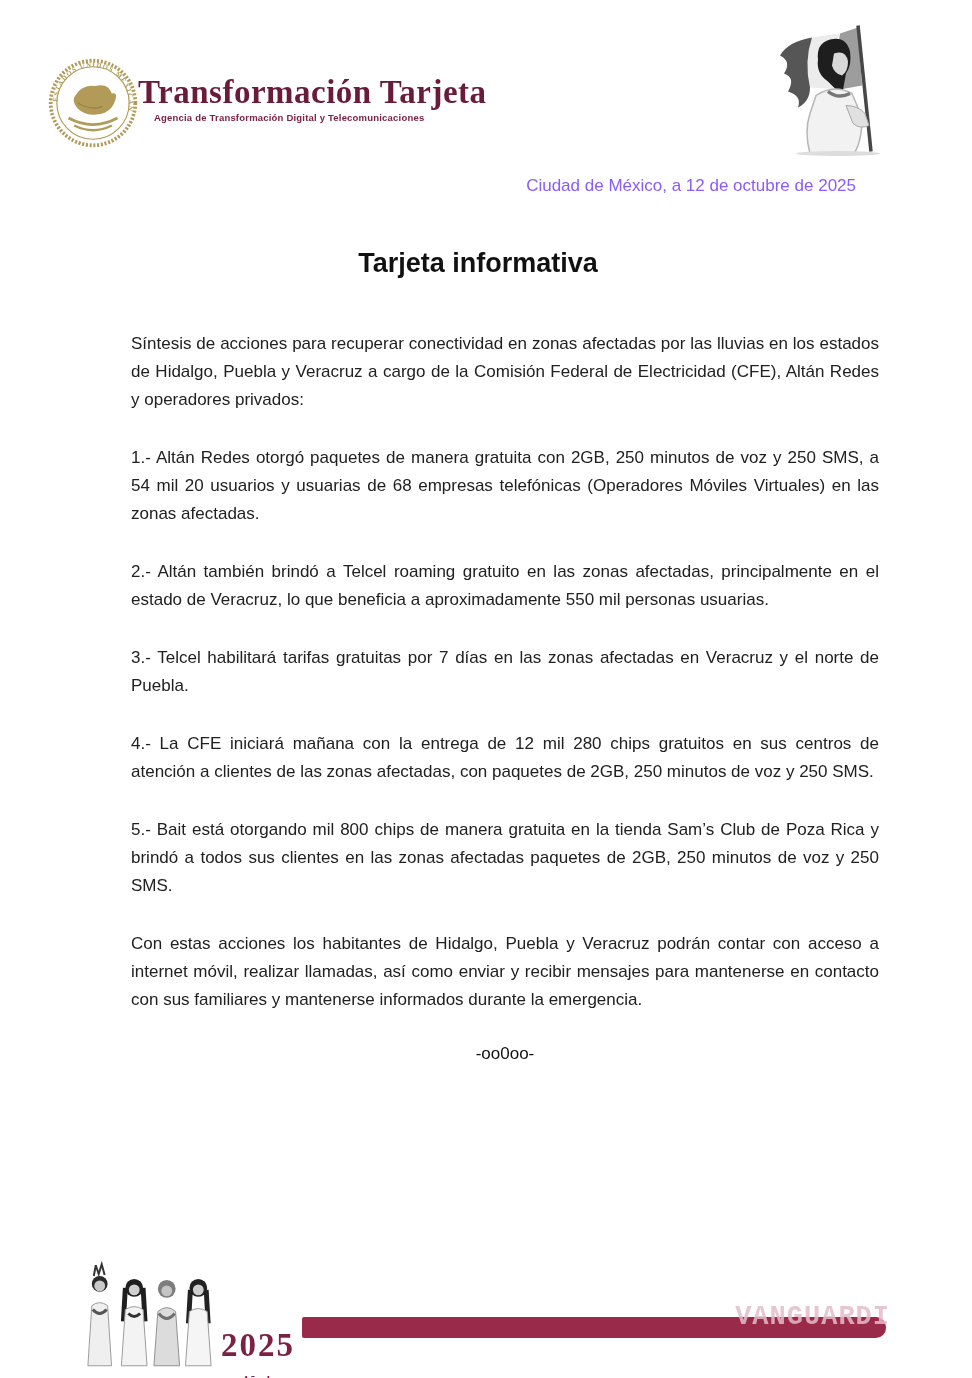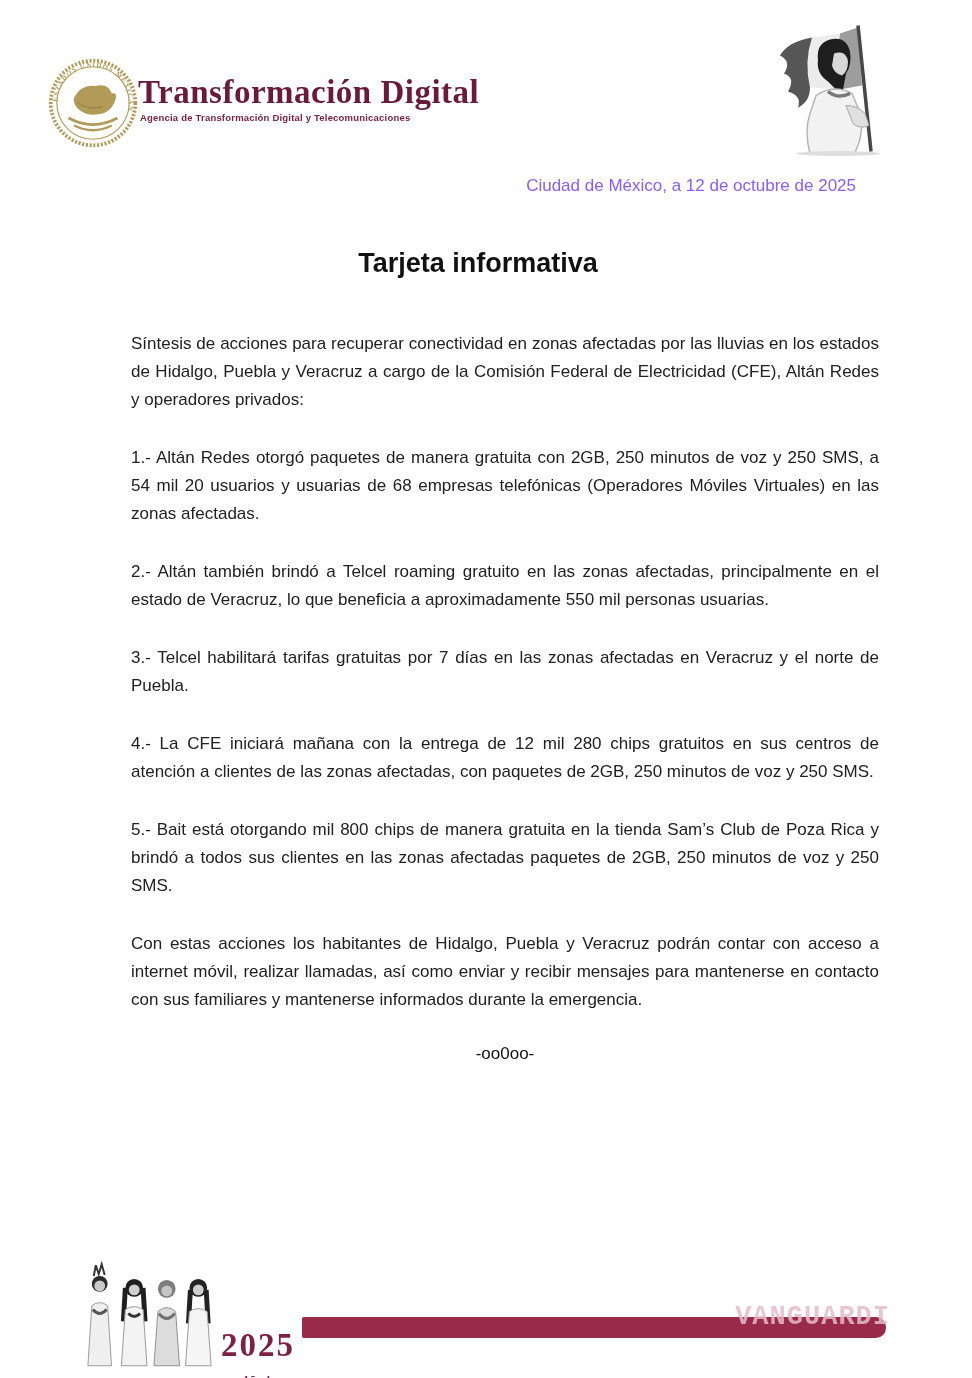--- a/index.html
+++ b/index.html
@@ -24,21 +24,21 @@
   
   .seal{position:absolute;left:46px;top:56px;width:94px;height:94px;}
   .brand{position:absolute;left:138px;top:74px;width:560px;}
   .brand-title{
     font-family:"Liberation Serif", serif;
     font-weight:bold;font-size:33px;line-height:1.1;
     color:var(--brand);letter-spacing:0.5px;
   }
   .brand-subtitle{
     font-size:9.5px;font-weight:bold;color:var(--subtitle);
-    letter-spacing:0.2px;margin-top:2px;margin-left:2px;
+    letter-spacing:0.2px;margin-top:2px;margin-left:16px;
   }
   .flag-art{position:absolute;left:758px;top:20px;width:150px;height:138px;}
   
   .dateline{
     position:absolute;left:108px;top:176px;width:748px;
     text-align:right;font-size:17px;color:#8b5cf6;
   }
   .doc-title{
     position:absolute;left:104px;top:248px;width:748px;
     text-align:center;font-size:27px;font-weight:bold;color:#111;
@@ -83,21 +83,21 @@
         <textPath href="#sealArc" startOffset="7%">ESTADOS UNIDOS MEXICANOS</textPath>
       </text>
       <path d="M30,44 Q38,30 52,32 Q66,28 70,40 Q76,38 74,46 Q70,60 56,62 Q42,64 34,56 Q28,50 30,44 Z" fill="#b29b58"></path>
       <path d="M34,50 Q46,58 60,54" stroke="#9a8546" stroke-width="1.5" fill="none"></path>
       <path d="M24,66 Q50,80 76,66" stroke="#b29b58" stroke-width="3" fill="none"></path>
       <path d="M30,74 Q50,84 70,74" stroke="#b29b58" stroke-width="2.5" fill="none"></path>
     </svg>
   </div>
 
   <div class="brand">
-    <div class="brand-title">Transformación Digital</div>
+    <div class="brand-title">Transformación Tarjeta</div>
     <div class="brand-subtitle">Agencia de Transformación Digital y Telecomunicaciones</div>
   </div>
 
   <div class="flag-art">
     <svg viewBox="0 0 150 135" width="150" height="138" aria-hidden="true">
       <path d="M100,6 L104,64 L82,68 Q76,40 82,12 Z" fill="#9d9d9d"></path>
       <path d="M82,12 Q70,36 82,68 L52,66 Q46,38 54,16 Z" fill="#ececec"></path>
       <path d="M54,16 Q30,20 22,34 Q34,40 26,52 Q38,56 30,70 Q44,74 40,86 Q52,80 52,66 Q46,40 54,16 Z" fill="#565656"></path>
       <line x1="100" y1="4" x2="113" y2="130" stroke="#474747" stroke-width="3.5"></line>
       <path d="M60,38 Q58,22 72,18 Q88,14 92,30 Q94,44 88,52 L84,74 Q76,66 70,60 Q58,52 60,38 Z" fill="#1e1e1e"></path>

